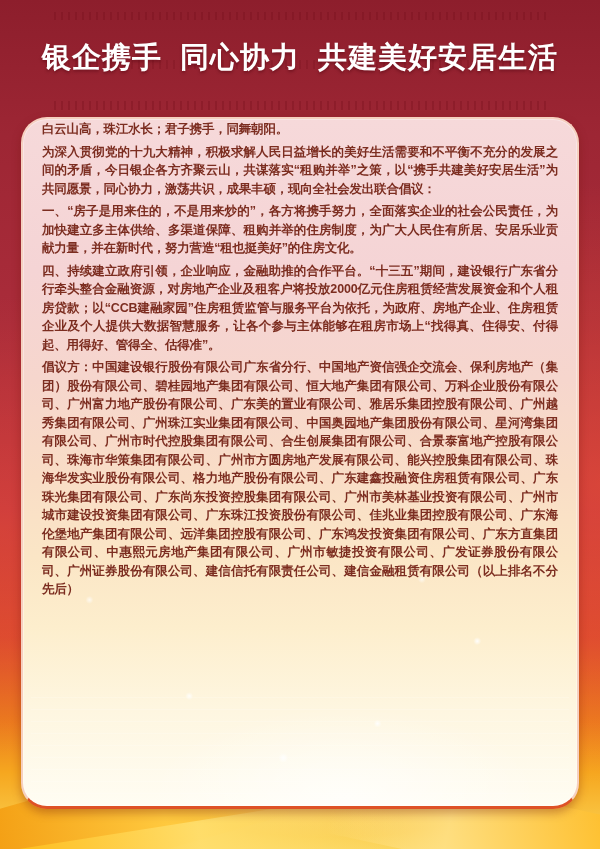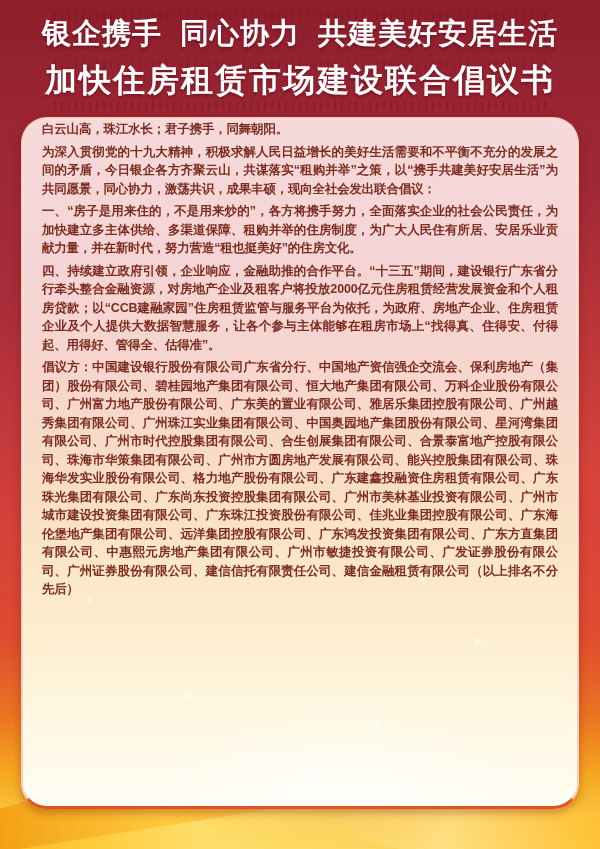--- a/index.html
+++ b/index.html
@@ -88,21 +88,20 @@
     <div class="ray ray-a"></div>
     <div class="ray ray-b"></div>
     <div class="ray ray-c"></div>
   </div>
 
   <div class="title-block">
     <div class="eq eq-1"></div>
     <div class="eq eq-2"></div>
     <div class="eq eq-3"></div>
     <div class="title-line t1">银企携手 同心协力 共建美好安居生活</div>
-    <div class="title-line t2">加快住房租赁市场建设联合倡议书</div>
   </div>
 
   <div class="panel">
     <p>白云山高，珠江水长；君子携手，同舞朝阳。</p>
     <p>为深入贯彻党的十九大精神，积极求解人民日益增长的美好生活需要和不平衡不充分的发展之间的矛盾，今日银企各方齐聚云山，共谋落实“租购并举”之策，以“携手共建美好安居生活”为共同愿景，同心协力，激荡共识，成果丰硕，现向全社会发出联合倡议：</p>
     <p>一、“房子是用来住的，不是用来炒的”，各方将携手努力，全面落实企业的社会公民责任，为加快建立多主体供给、多渠道保障、租购并举的住房制度，为广大人民住有所居、安居乐业贡献力量，并在新时代，努力营造“租也挺美好”的住房文化。</p>
     <p>四、持续建立政府引领，企业响应，金融助推的合作平台。“十三五”期间，建设银行广东省分行牵头整合金融资源，对房地产企业及租客户将投放2000亿元住房租赁经营发展资金和个人租房贷款；以“CCB建融家园”住房租赁监管与服务平台为依托，为政府、房地产企业、住房租赁企业及个人提供大数据智慧服务，让各个参与主体能够在租房市场上“找得真、住得安、付得起、用得好、管得全、估得准”。</p>
     <p>倡议方：中国建设银行股份有限公司广东省分行、中国地产资信强企交流会、保利房地产（集团）股份有限公司、碧桂园地产集团有限公司、恒大地产集团有限公司、万科企业股份有限公司、广州富力地产股份有限公司、广东美的置业有限公司、雅居乐集团控股有限公司、广州越秀集团有限公司、广州珠江实业集团有限公司、中国奥园地产集团股份有限公司、星河湾集团有限公司、广州市时代控股集团有限公司、合生创展集团有限公司、合景泰富地产控股有限公司、珠海市华策集团有限公司、广州市方圆房地产发展有限公司、能兴控股集团有限公司、珠海华发实业股份有限公司、格力地产股份有限公司、广东建鑫投融资住房租赁有限公司、广东珠光集团有限公司、广东尚东投资控股集团有限公司、广州市美林基业投资有限公司、广州市城市建设投资集团有限公司、广东珠江投资股份有限公司、佳兆业集团控股有限公司、广东海伦堡地产集团有限公司、远洋集团控股有限公司、广东鸿发投资集团有限公司、广东方直集团有限公司、中惠熙元房地产集团有限公司、广州市敏捷投资有限公司、广发证券股份有限公司、广州证券股份有限公司、建信信托有限责任公司、建信金融租赁有限公司（以上排名不分先后）</p>
 
   </div>

